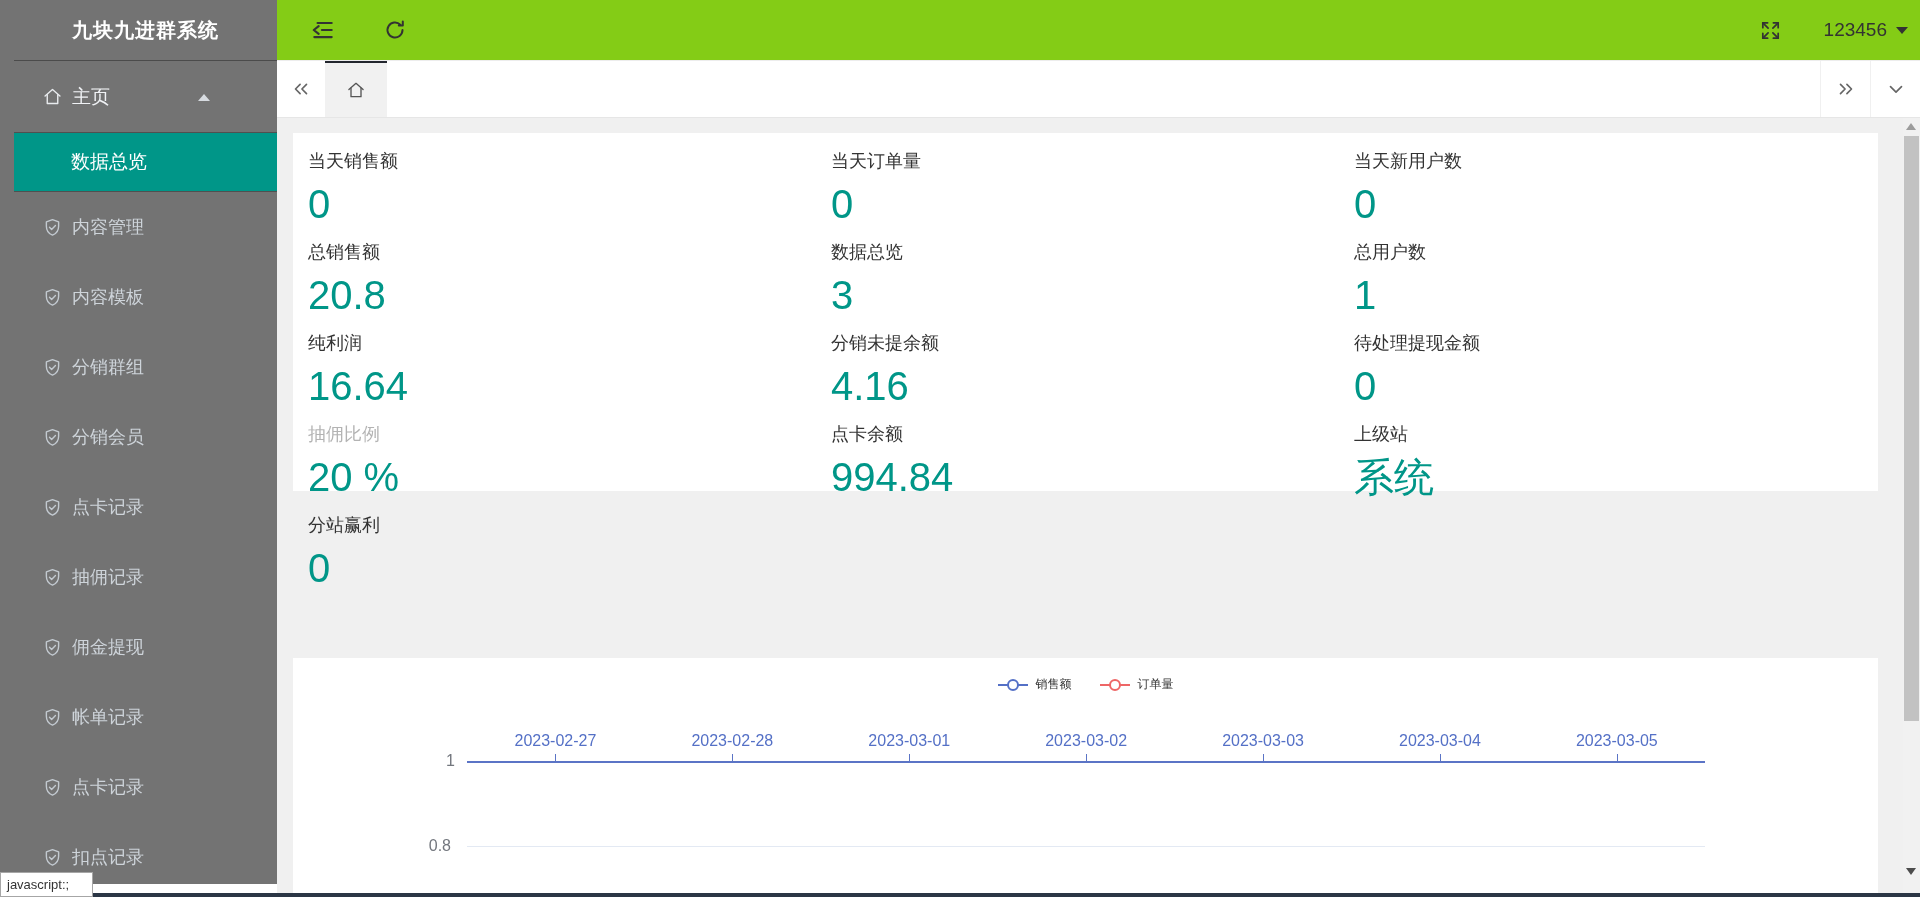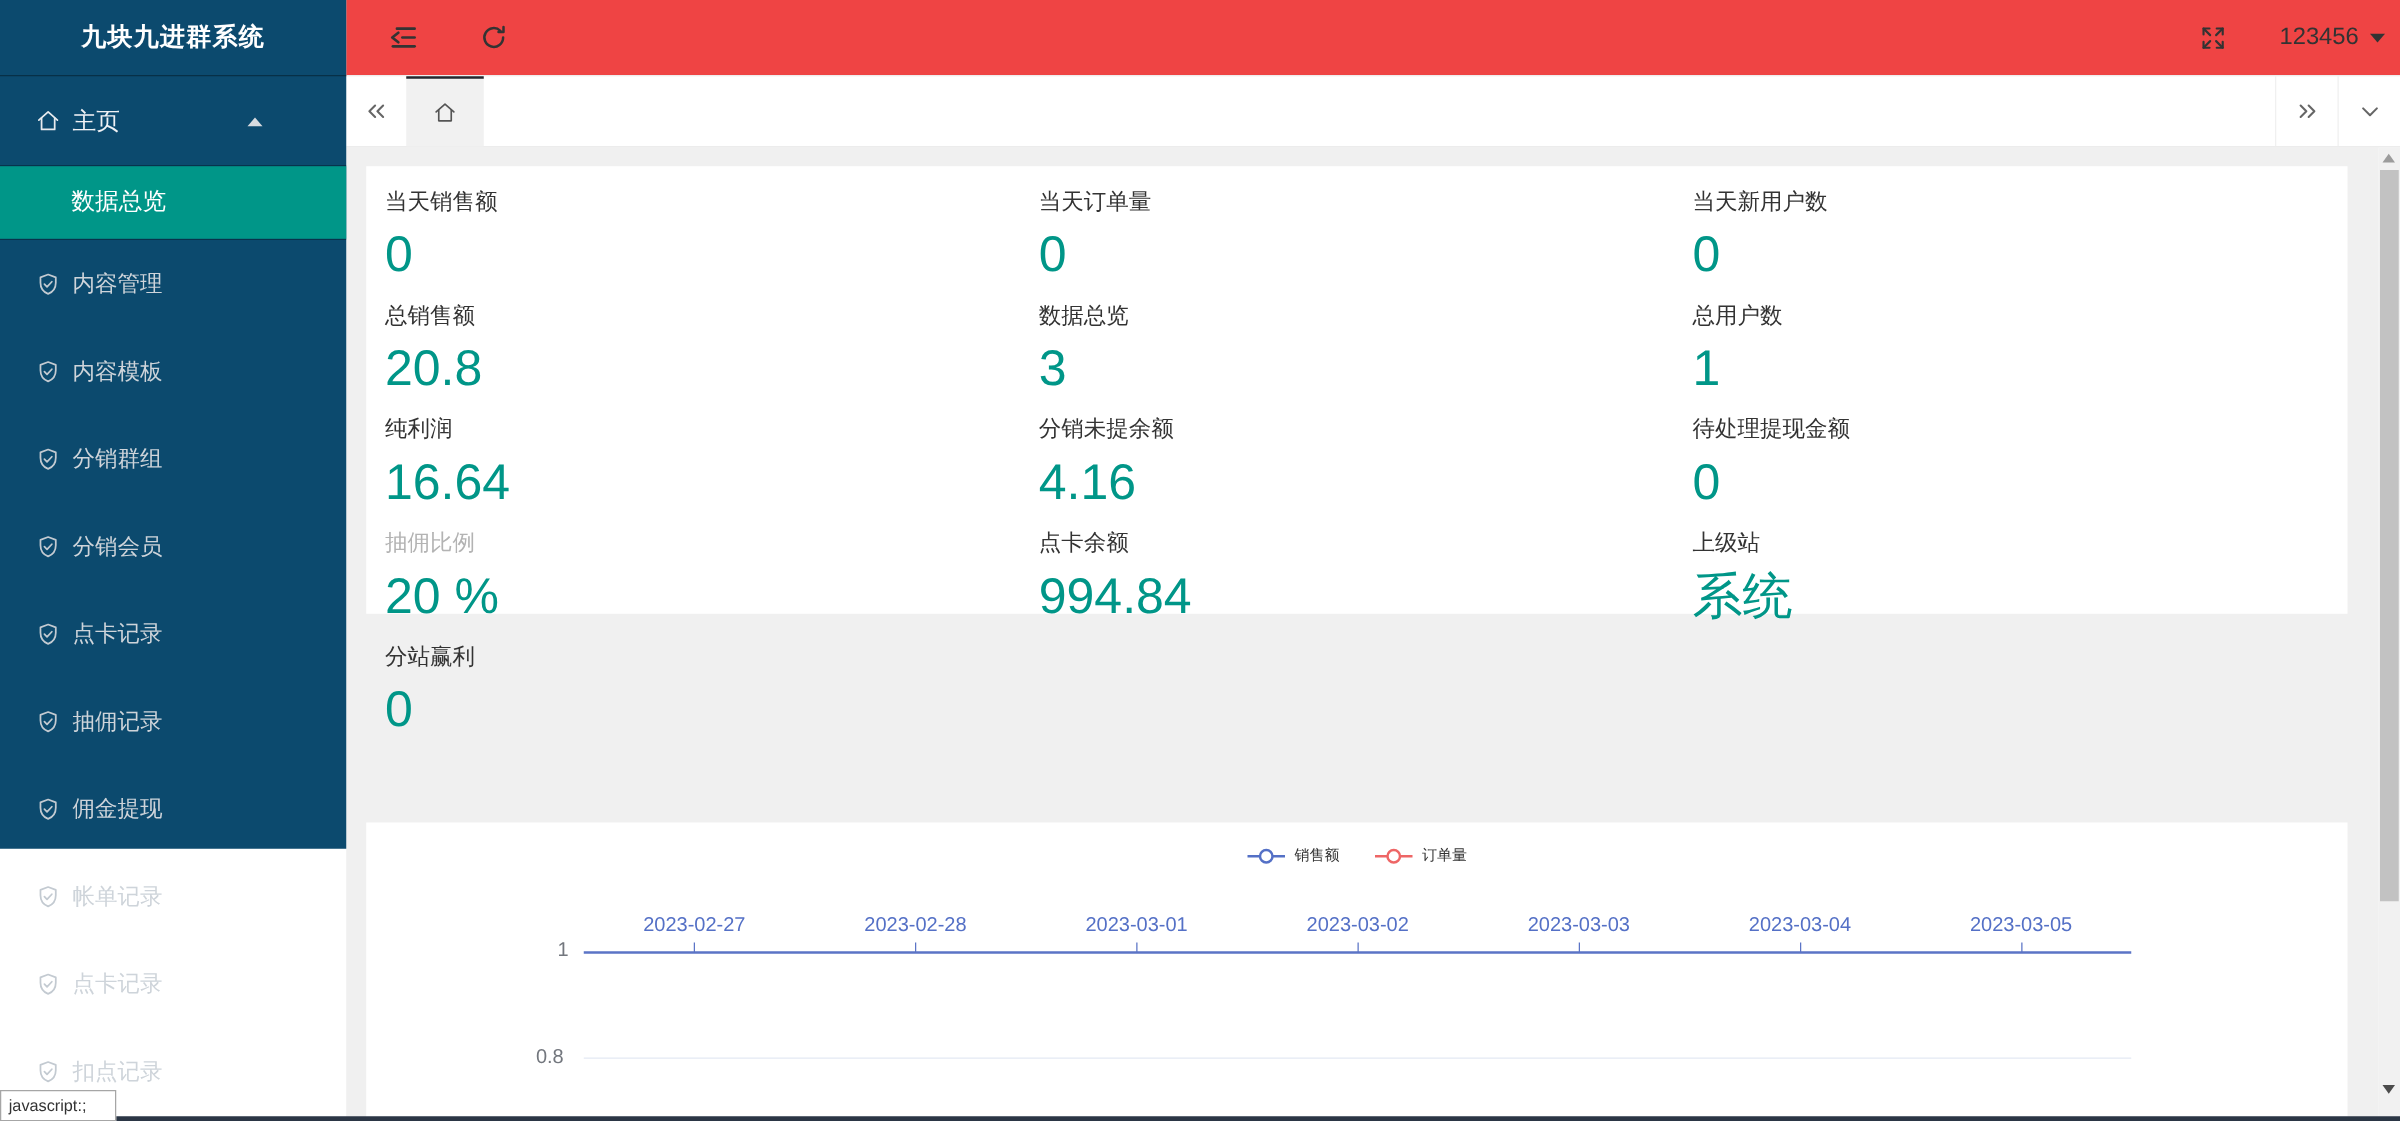--- a/index.html
+++ b/index.html
@@ -1,33 +1,33 @@
 <!DOCTYPE html>
 <html><head>
 <meta charset="utf-8">
 <style>
   * { margin:0; padding:0; box-sizing:border-box; }
   html,body { width:1920px; height:897px; overflow:hidden; font-family:"Liberation Sans","DejaVu Sans",sans-serif; background:#fff; }
   .screen { position:relative; width:1920px; height:897px; overflow:hidden; }
 
   
-  .sidebar { position:absolute; left:0; top:0; width:277px; height:679px; background:#0c4a6e; z-index:5; }
+  .sidebar { position:absolute; left:0; top:0; width:277px; height:884px; background:#737373; z-index:5;padding-left:14px; }
   .logo { height:61px; line-height:61px; text-align:center; color:#ffffff; font-size:20px; font-weight:bold; letter-spacing:1px; border-bottom:1px solid rgba(0,0,0,.35); }
   .home-row { position:relative; height:71px; display:flex; align-items:center; padding-left:28px; color:#f0f2f5; font-size:19px; cursor:pointer; }
   .home-row .nav-ic { width:21px; height:21px; margin-right:9px; color:#e8ebee; }
   .caret-up { position:absolute; right:67px; top:50%; margin-top:-3px; width:0; height:0; border-left:6px solid transparent; border-right:6px solid transparent; border-bottom:7px solid #d7dbe0; }
   .submenu { border-top:1px solid rgba(0,0,0,.3); border-bottom:1px solid rgba(0,0,0,.3); }
   .submenu-item { height:58px; line-height:58px; padding-left:57px; font-size:19px; color:#fff; cursor:pointer; }
   .submenu-item.active { background:#009688; }
   .menu-item { height:70px; display:flex; align-items:center; padding-left:28px; color:#ced4da; font-size:18px; cursor:pointer; }
   .menu-item .nav-ic { width:21px; height:21px; margin-right:9px; color:#c3cad1; }
   .nav-ic svg { width:100%; height:100%; display:block; }
 
   
-  .topbar { position:absolute; left:277px; top:0; width:1643px; height:61px; background:#ef4444; border-bottom:1px solid #ededed; display:flex; align-items:center; z-index:4; }
+  .topbar { position:absolute; left:277px; top:0; width:1643px; height:61px; background:#84cc16; border-bottom:1px solid #ededed; display:flex; align-items:center; z-index:4; }
   .hicon { width:26px; height:26px; color:#333; cursor:pointer; display:inline-block; }
   .hicon svg { width:100%; height:100%; display:block; }
   .ic-collapse { margin-left:33px; }
   .ic-refresh { margin-left:47px; width:24px; height:24px; }
   .spacer { flex:1; }
   .ic-fullscreen { width:23px; height:23px; margin-right:42px; }
   .user { display:flex; align-items:center; margin-right:12px; font-size:19px; color:#333; cursor:pointer; }
   .caret-down { width:0; height:0; margin-left:9px; border-left:6px solid transparent; border-right:6px solid transparent; border-top:7px solid #333; }
 
   

